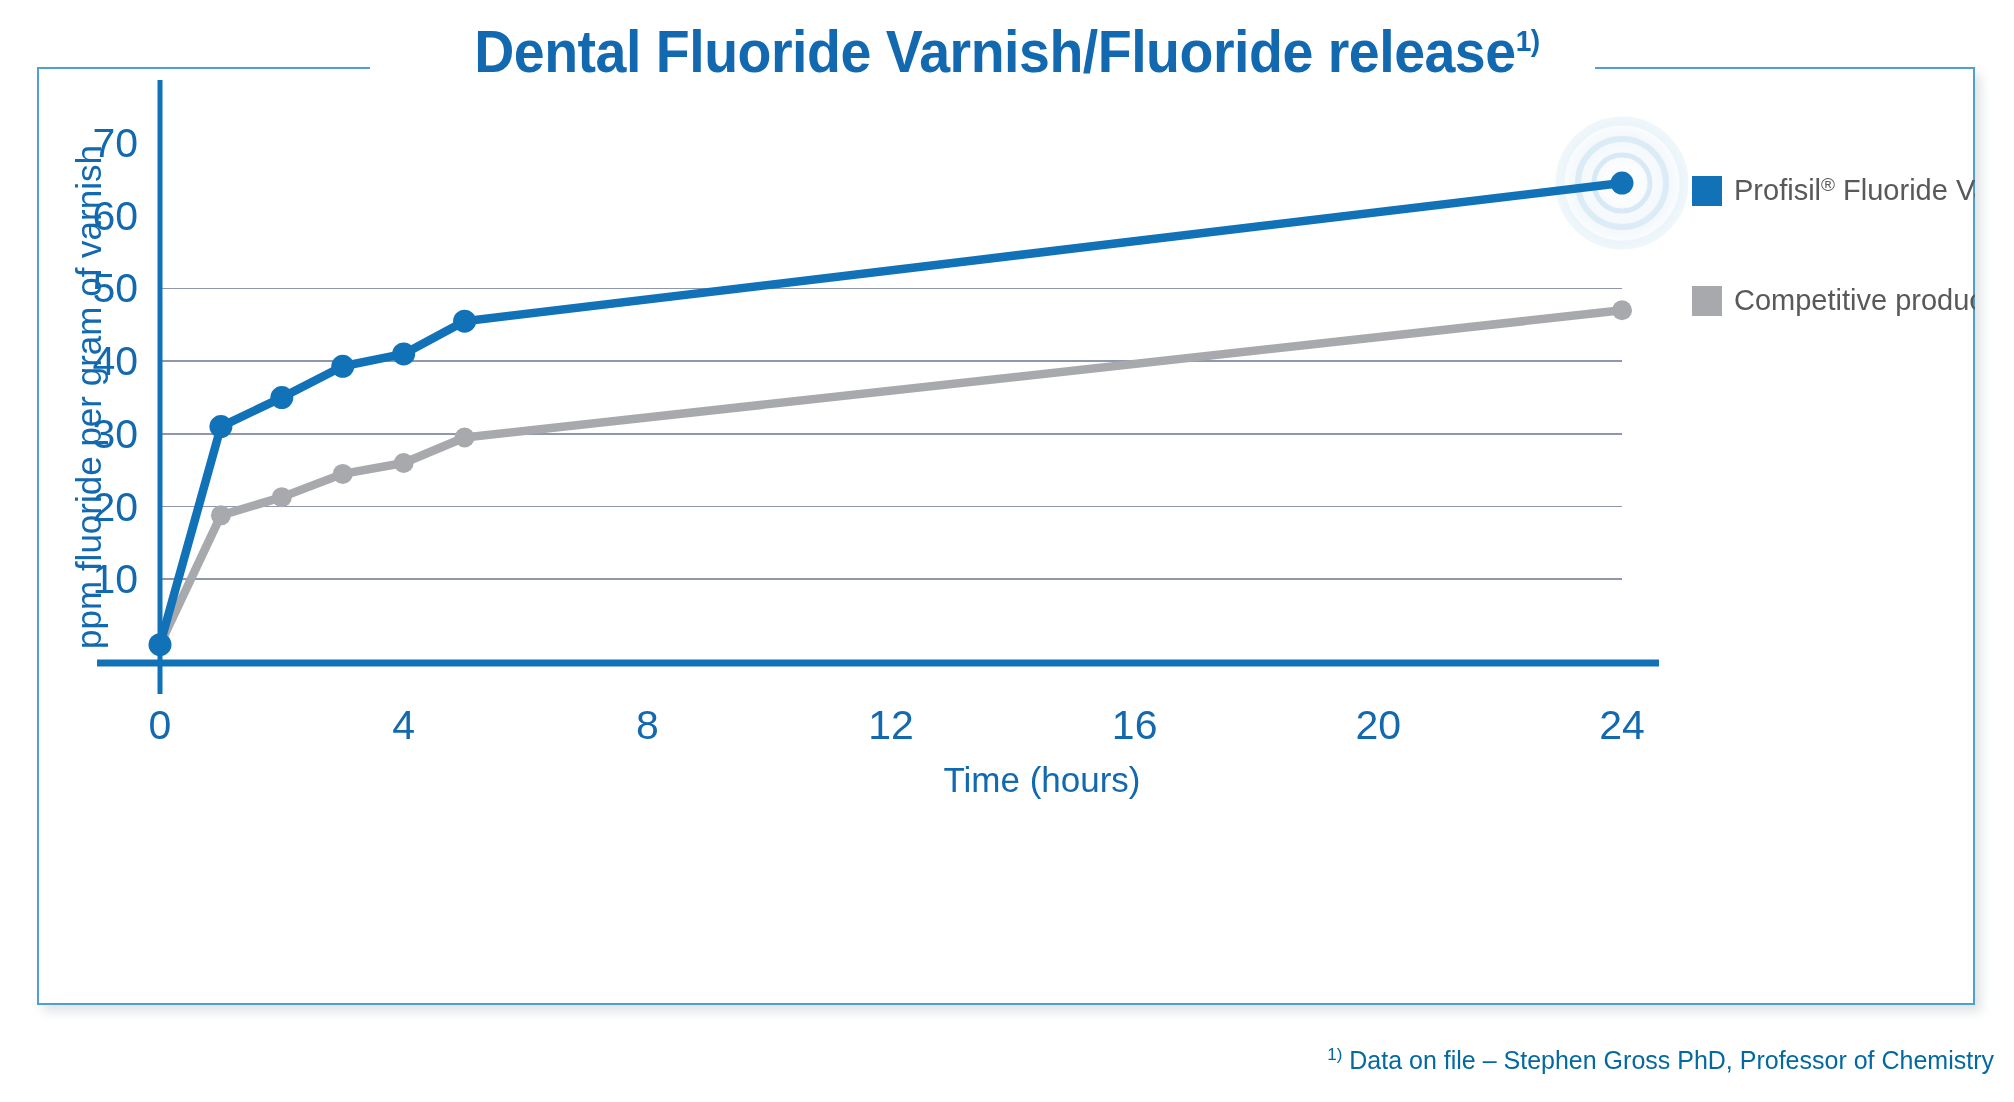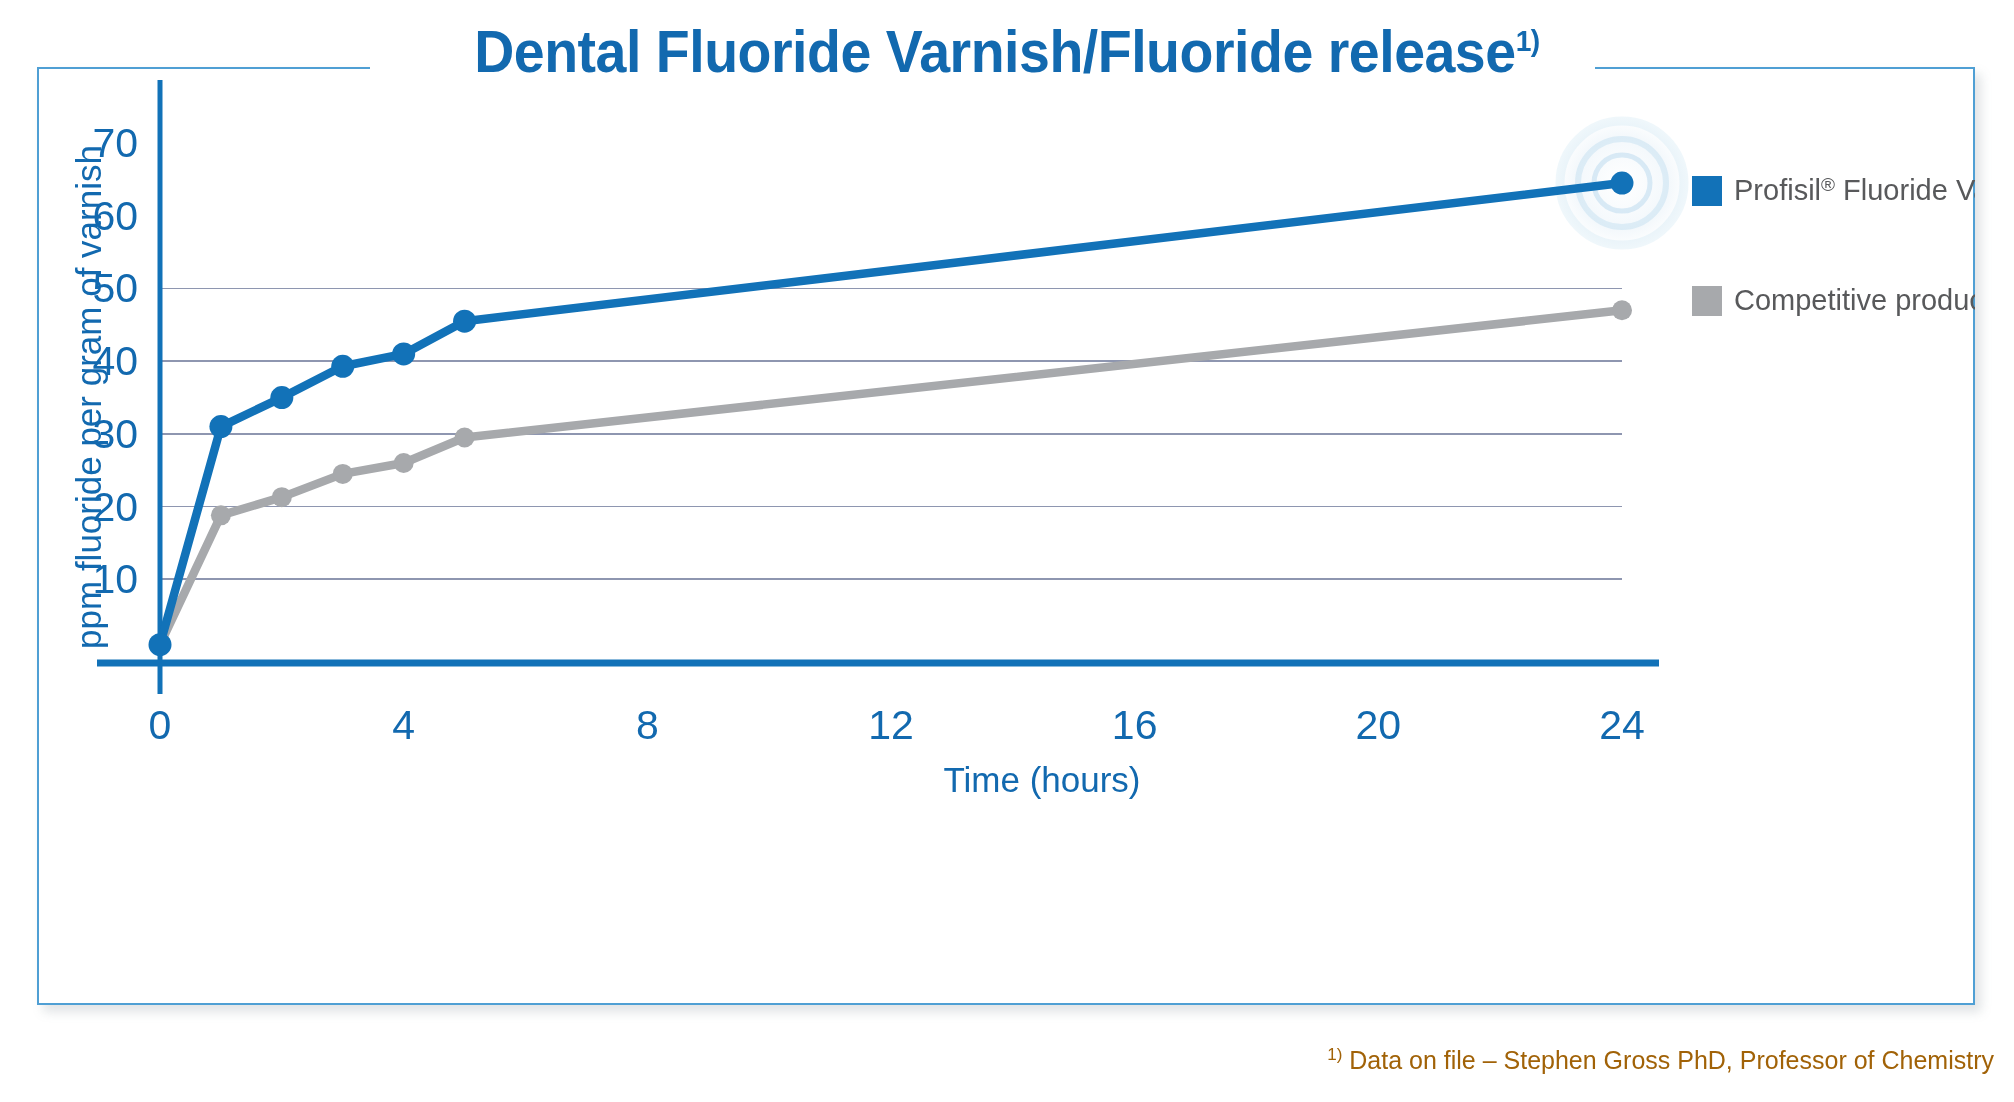--- a/index.html
+++ b/index.html
@@ -94,21 +94,21 @@
     font-family: "Liberation Sans", sans-serif;
     font-size: 29px;
   }
   .legend-sup { font-size: 19px; }
 
   
   .footnote {
     position: absolute;
     right: 20px;
     top: 1046px;
-    color: #a16207;
+    color: #0369a1;
     font-family: "Liberation Sans", sans-serif;
     font-size: 25px;
     white-space: nowrap;
     z-index: 5;
   }
   .footnote .sup {
     font-size: 17px;
     vertical-align: super;
     line-height: 0;
   }

